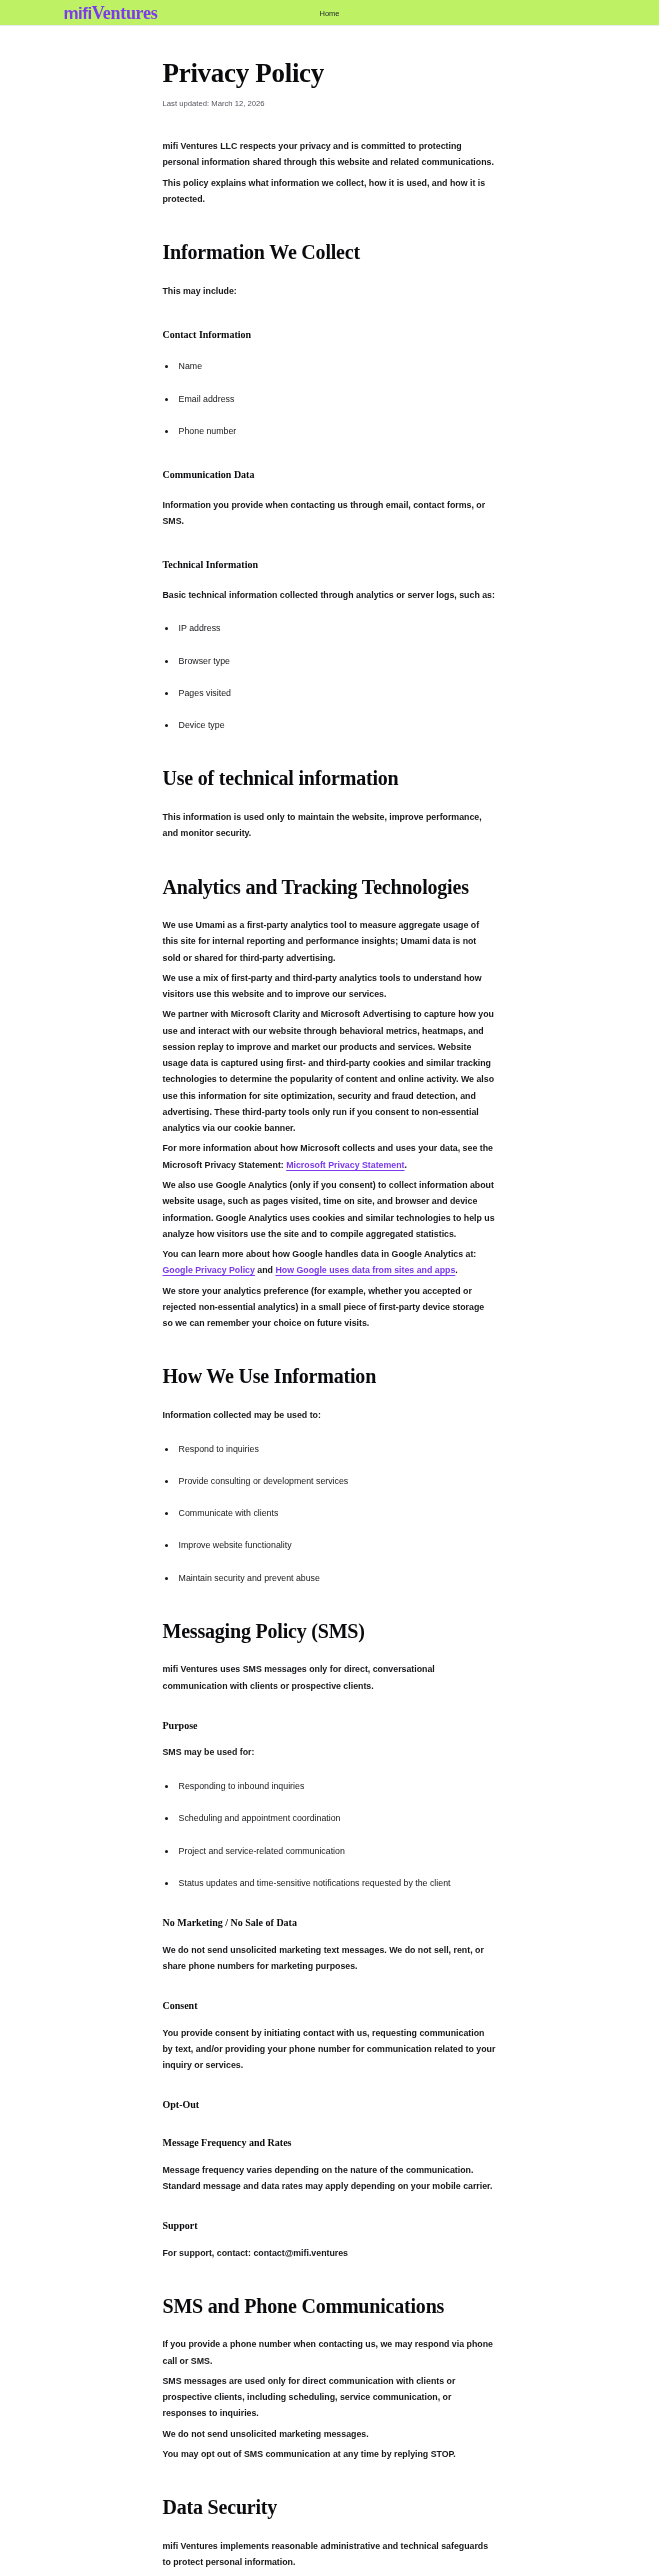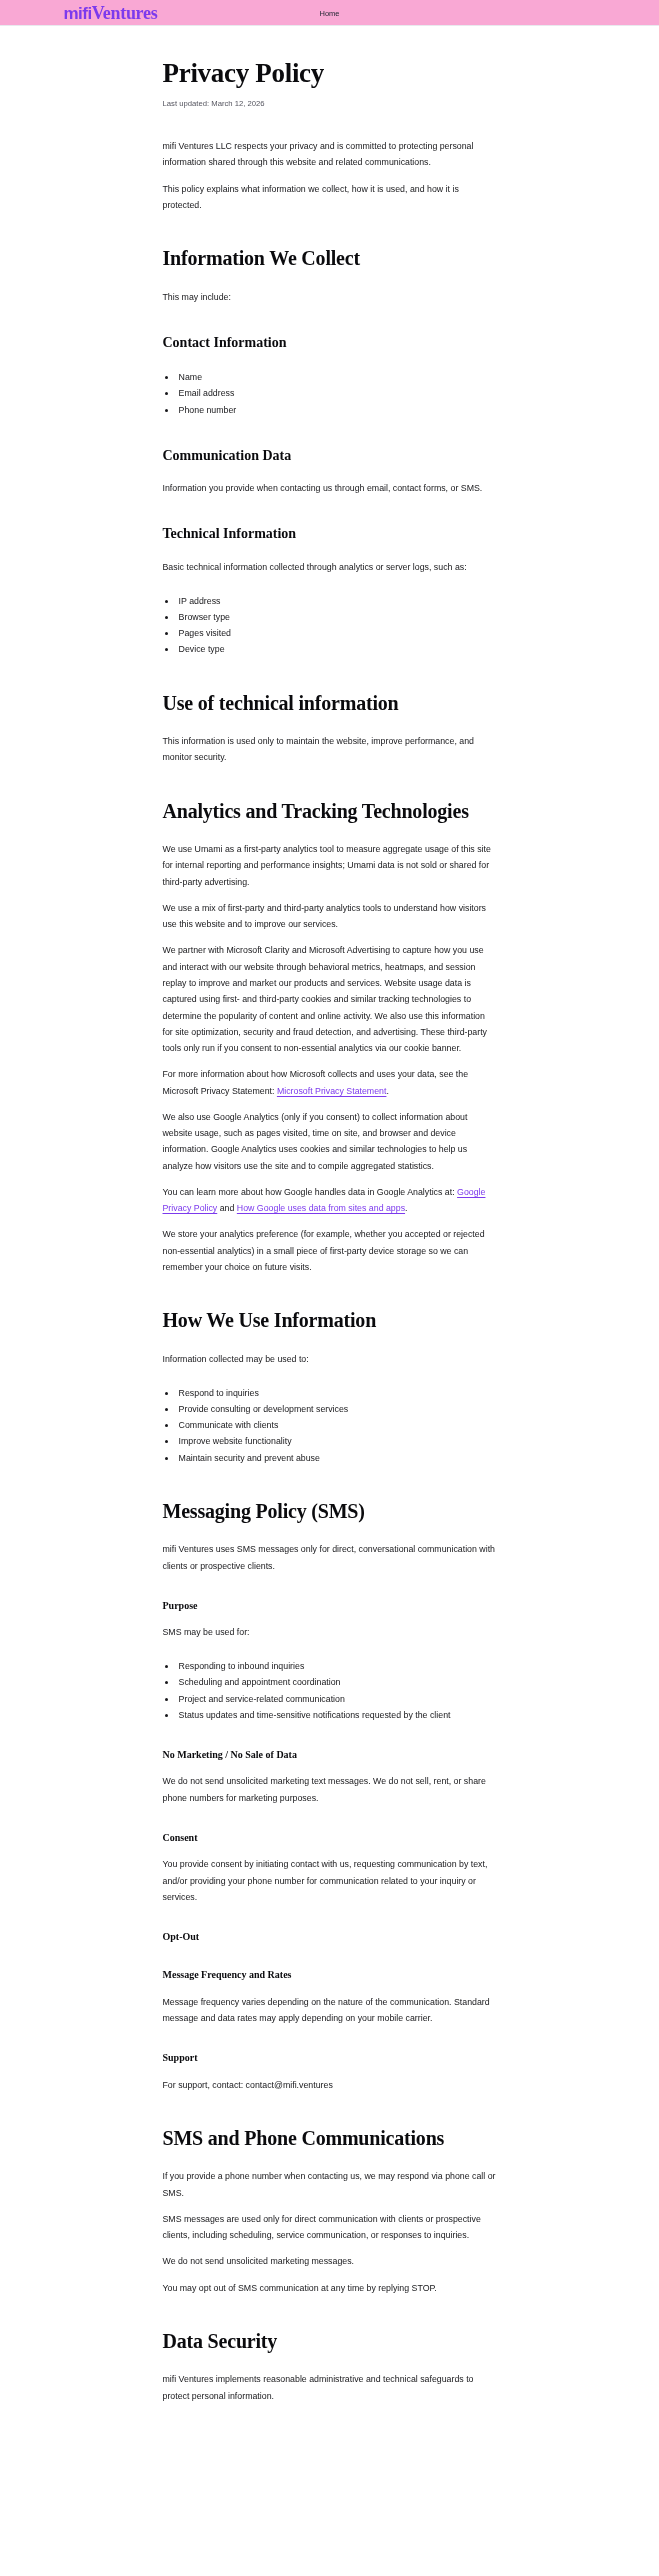--- a/index.html
+++ b/index.html
@@ -7,21 +7,21 @@
   body {
     font-family: "Liberation Sans", sans-serif;
     color: #18181b;
     width: 659px;
     margin: 0 auto;
   }
   
   .site-header {
     height: 26px;
     border-bottom: 0.5px solid #e9e9ee;
-    background: #f9a8d4;
+    background: #bef264;
     position: relative;
   }
   .header-inner {
     max-width: 532px;
     margin: 0 auto;
     height: 100%;
     display: flex;
     align-items: center;
   }
   .logo {
@@ -70,56 +70,57 @@
     line-height: 1.1;
   }
   .updated {
     font-size: 7.7px;
     color: #565660;
     margin: 0 0 30px 0;
   }
   p.body-text {
     font-size: 8.8px;
     line-height: 1.85;
-    margin: 10px 0;
+    margin: 4px 0;
     color: #18181b;
+    font-weight: bold;
   }
   h2.section-h {
     font-family: "Liberation Serif", serif;
     font-weight: 700;
     font-size: 20px;
     letter-spacing: -0.2px;
     color: #0b0b0e;
     margin: 34px 0 18.5px 0;
     line-height: 1.15;
   }
   h3.sub-h {
     font-family: "Liberation Serif", serif;
     font-weight: 700;
-    font-size: 14px;
+    font-size: 10px;
     color: #0b0b0e;
     margin: 30px 0 15.5px 0;
     line-height: 1.2;
   }
   h4.minor-h {
     font-family: "Liberation Serif", serif;
     font-weight: 700;
     font-size: 10px;
     color: #0b0b0e;
     margin: 26px 0 12.4px 0;
     line-height: 1.2;
   }
   ul.bullets {
     margin: 17.5px 0;
     padding-left: 14px;
   }
   ul.bullets li {
     font-size: 8.8px;
     line-height: 1.85;
-    margin: 0 0;
+    margin: 16px 0;
     padding-left: 2.1px;
     color: #18181b;
   }
   a.inline-link {
     color: #7c3aed;
     text-decoration: underline;
     text-underline-offset: 1.5px;
   }
 </style>
 </head>

